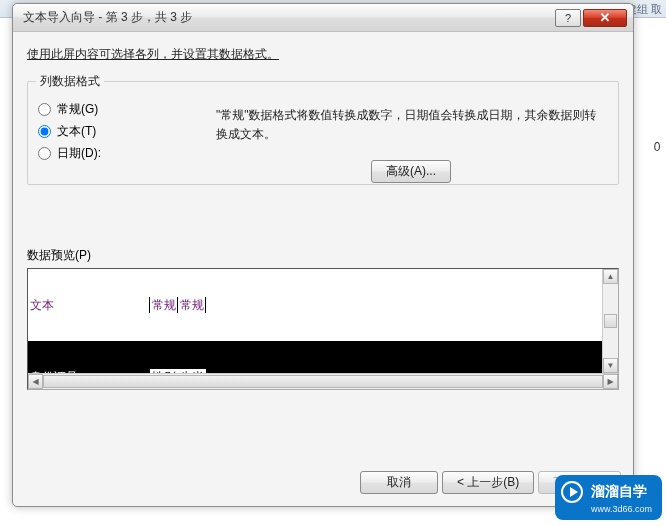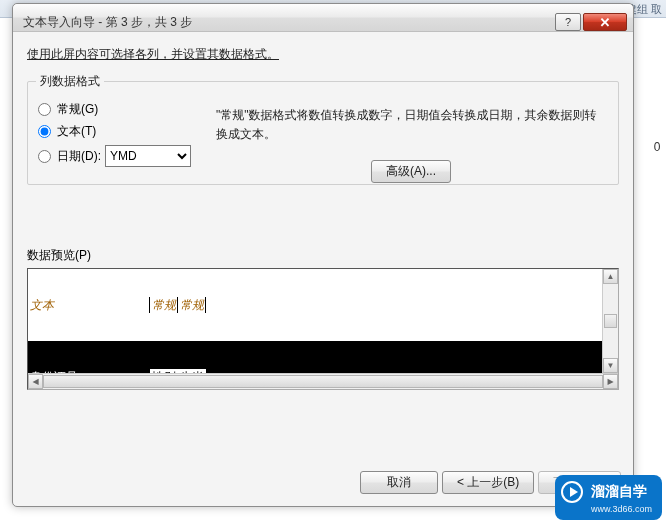--- a/index.html
+++ b/index.html
@@ -58,21 +58,21 @@
     border: 1px solid #8c8c8c;
     border-radius: 5px;
     box-shadow: 0 0 10px rgba(0,0,0,.25);
     display: flex; flex-direction: column;
   }
   .titlebar {
     height: 28px;
     background: linear-gradient(#fdfdfd, #ebebeb 48%, #dedede 52%, #d6d6d6);
     border-radius: 5px 5px 0 0;
     border-bottom: 1px solid #bfbfbf;
-    display: flex; align-items: flex-end;
+    display: flex; align-items: center;
     padding: 0 6px 0 10px;
     font-size: 12px; color: #333;
   }
   .titlebar .title { flex: 1; }
   .tb-btn {
     height: 18px; border: 1px solid #7a7a7a; border-radius: 2px;
     margin-left: 2px; display: flex; align-items: center; justify-content: center;
     background: linear-gradient(#fbfbfb,#dedede);
     font-size: 11px; color: #333;
   }
@@ -125,21 +125,21 @@
     position: relative;
     overflow: hidden;
   }
   .preview-inner {
     position: absolute; left: 0; top: 0; right: 16px; bottom: 16px;
     overflow: hidden;
     font-family: SimSun, monospace;
     font-size: 12px;
     white-space: pre;
   }
-  .hdr-row { display: flex; height: 16px; background: #fff; color: #a16207; font-style: italic; }
+  .hdr-row { display: flex; height: 16px; background: #fff; color: #701a75; }
   .hdr-cell { border-right: 1px solid #000; padding: 0 2px; line-height: 16px; }
   .data-rows { background: #000; color: #fff; }
   .drow { display: flex; height: 17px; line-height: 17px; }
   .dcell { padding: 0 2px; }
   .c0 { width: 122px; }
   .c1 { width: 28px; }
   .c2 { width: 28px; }
   .data-rows .c1, .data-rows .c2 { background: #fff; color: #000; }
   .vscroll {
     position: absolute; right: 0; top: 0; bottom: 16px; width: 16px;
@@ -196,23 +196,20 @@
             <input type="radio" name="fmt" style="">
             <span>常规(G)</span>
           </label>
           <label>
             <input type="radio" name="fmt" checked="" style="">
             <span>文本(T)</span>
           </label>
           <label class="date-row">
             <input type="radio" name="fmt" style="">
             <span>日期(D):</span>
-            <select>
-              <option>YMD</option>
-            </select>
           </label>
         </div>
         <div class="fg-right">
           <div class="note">"常规"数据格式将数值转换成数字，日期值会转换成日期，其余数据则转换成文本。</div>
           <div class="adv-btn-wrap">
             <button class="win-btn">高级(A)...</button>
           </div>
         </div>
       </div>
     </fieldset>

